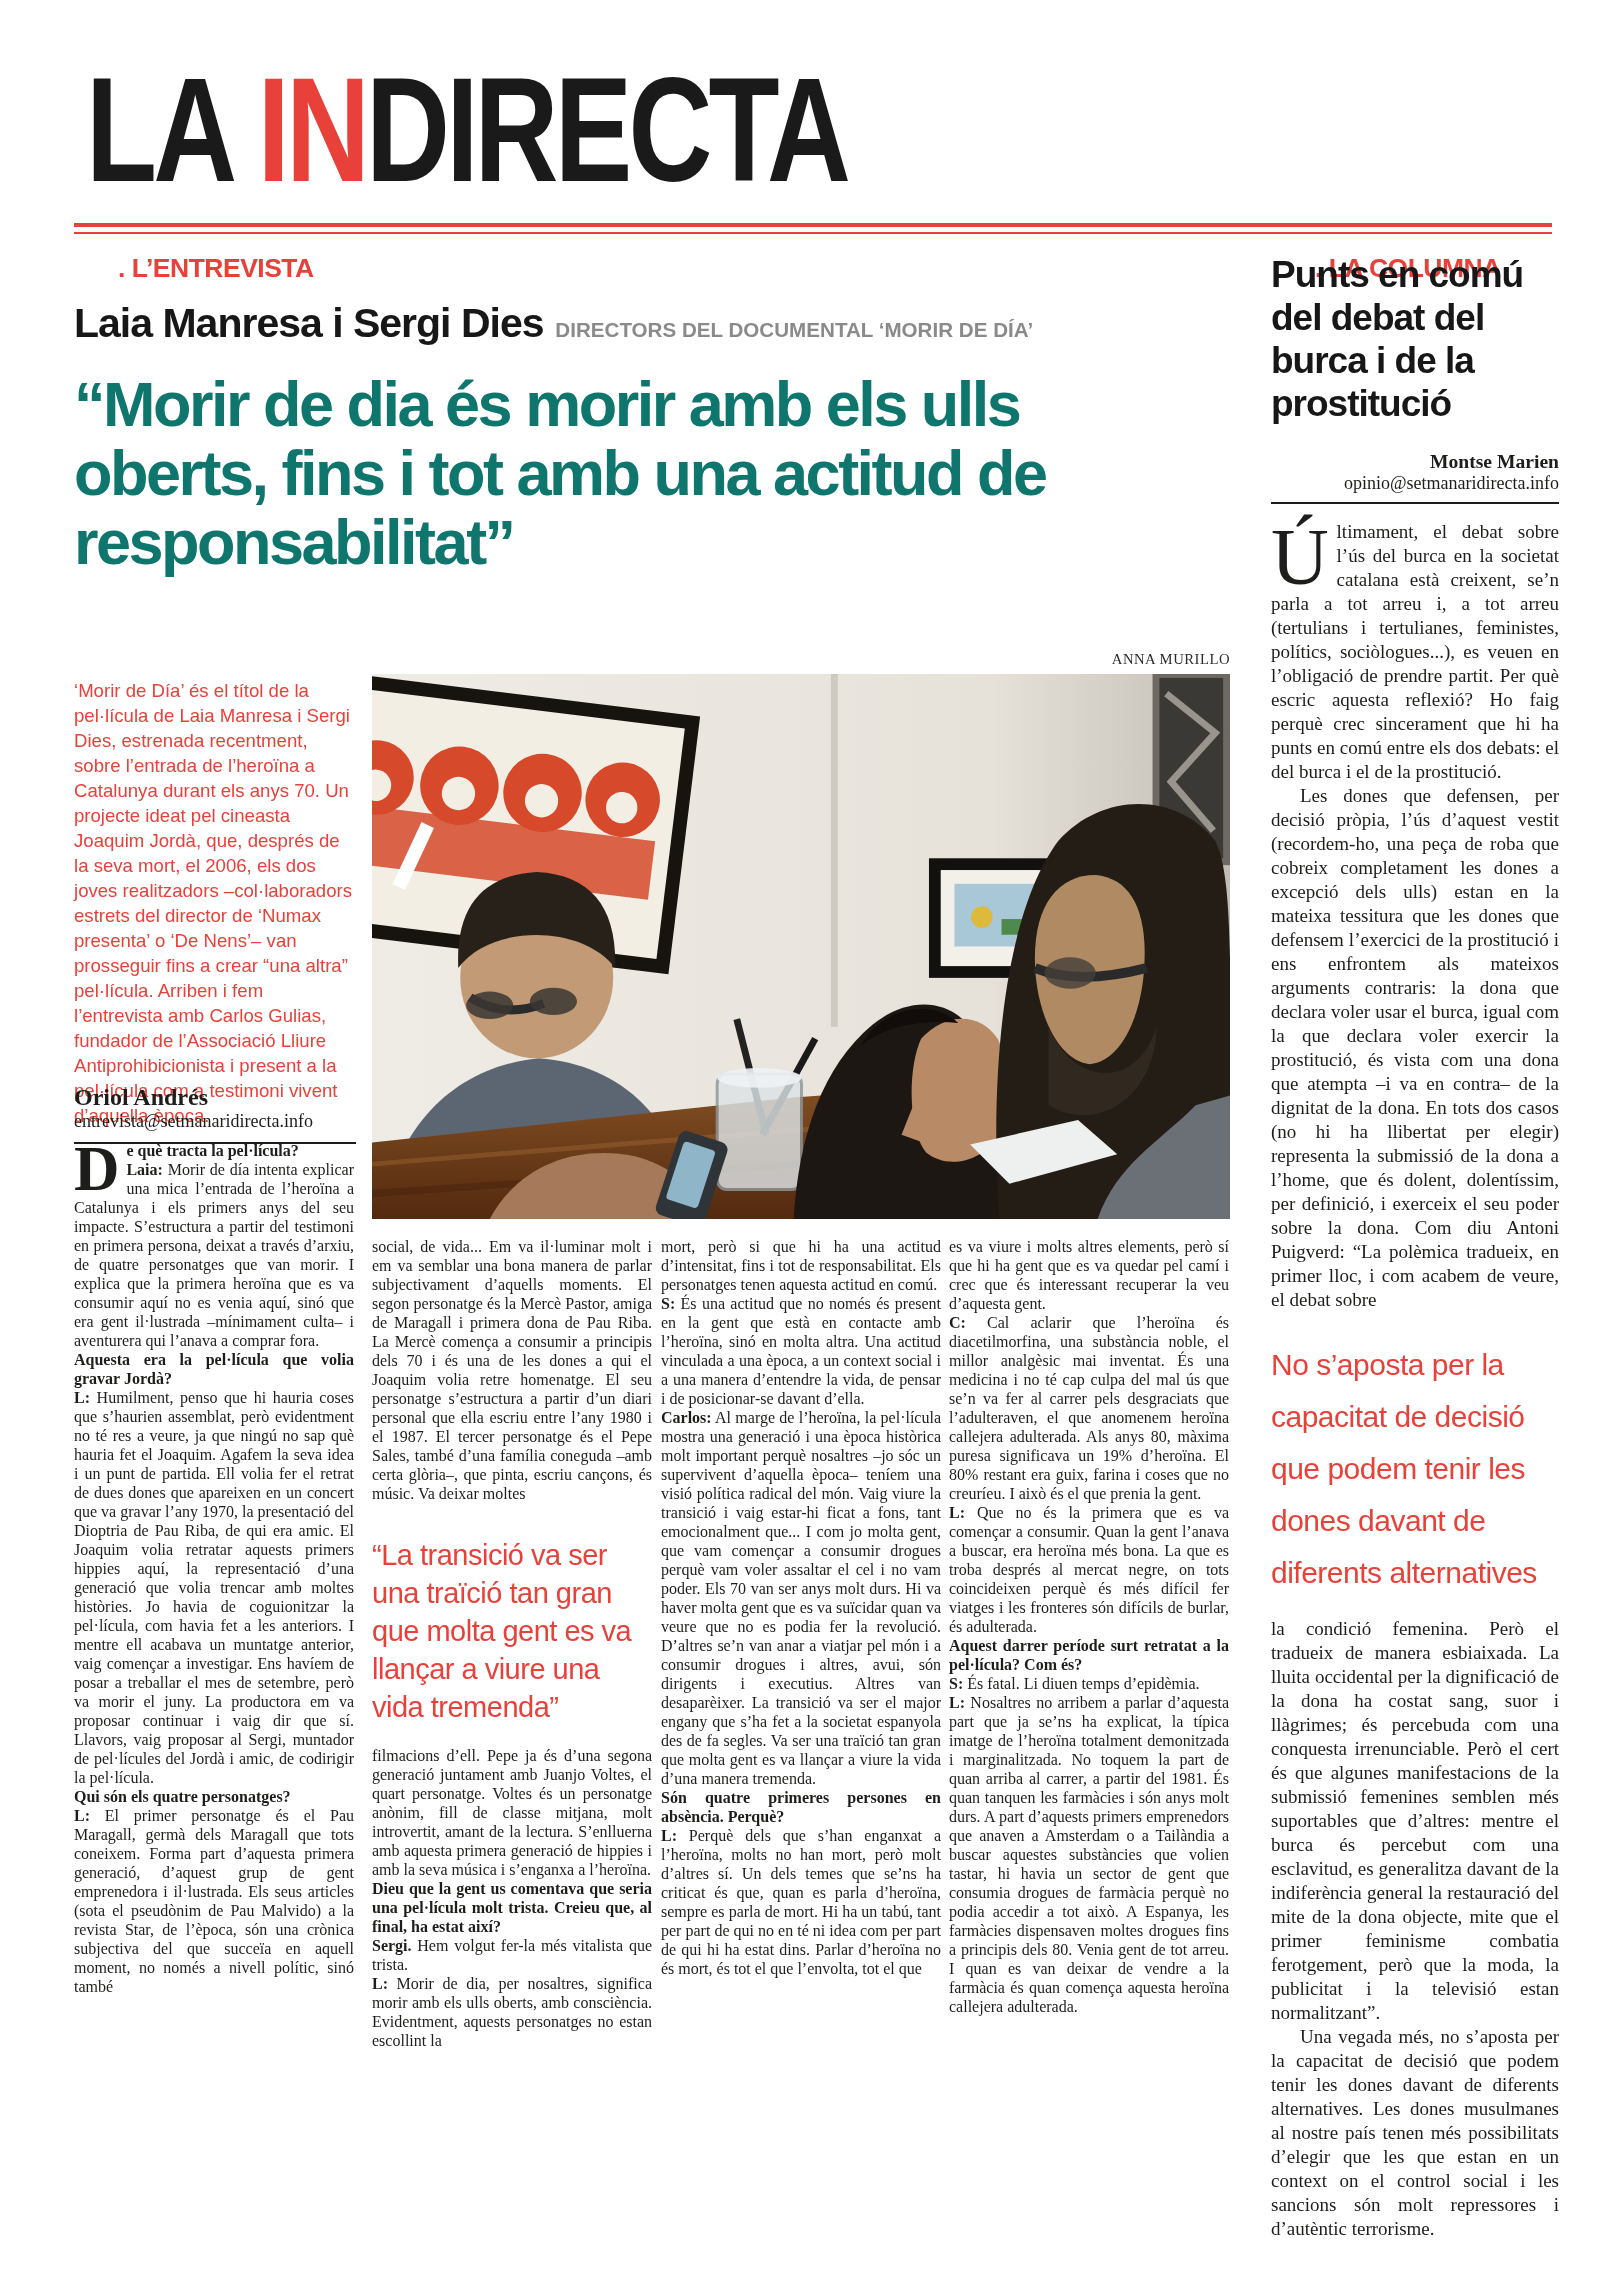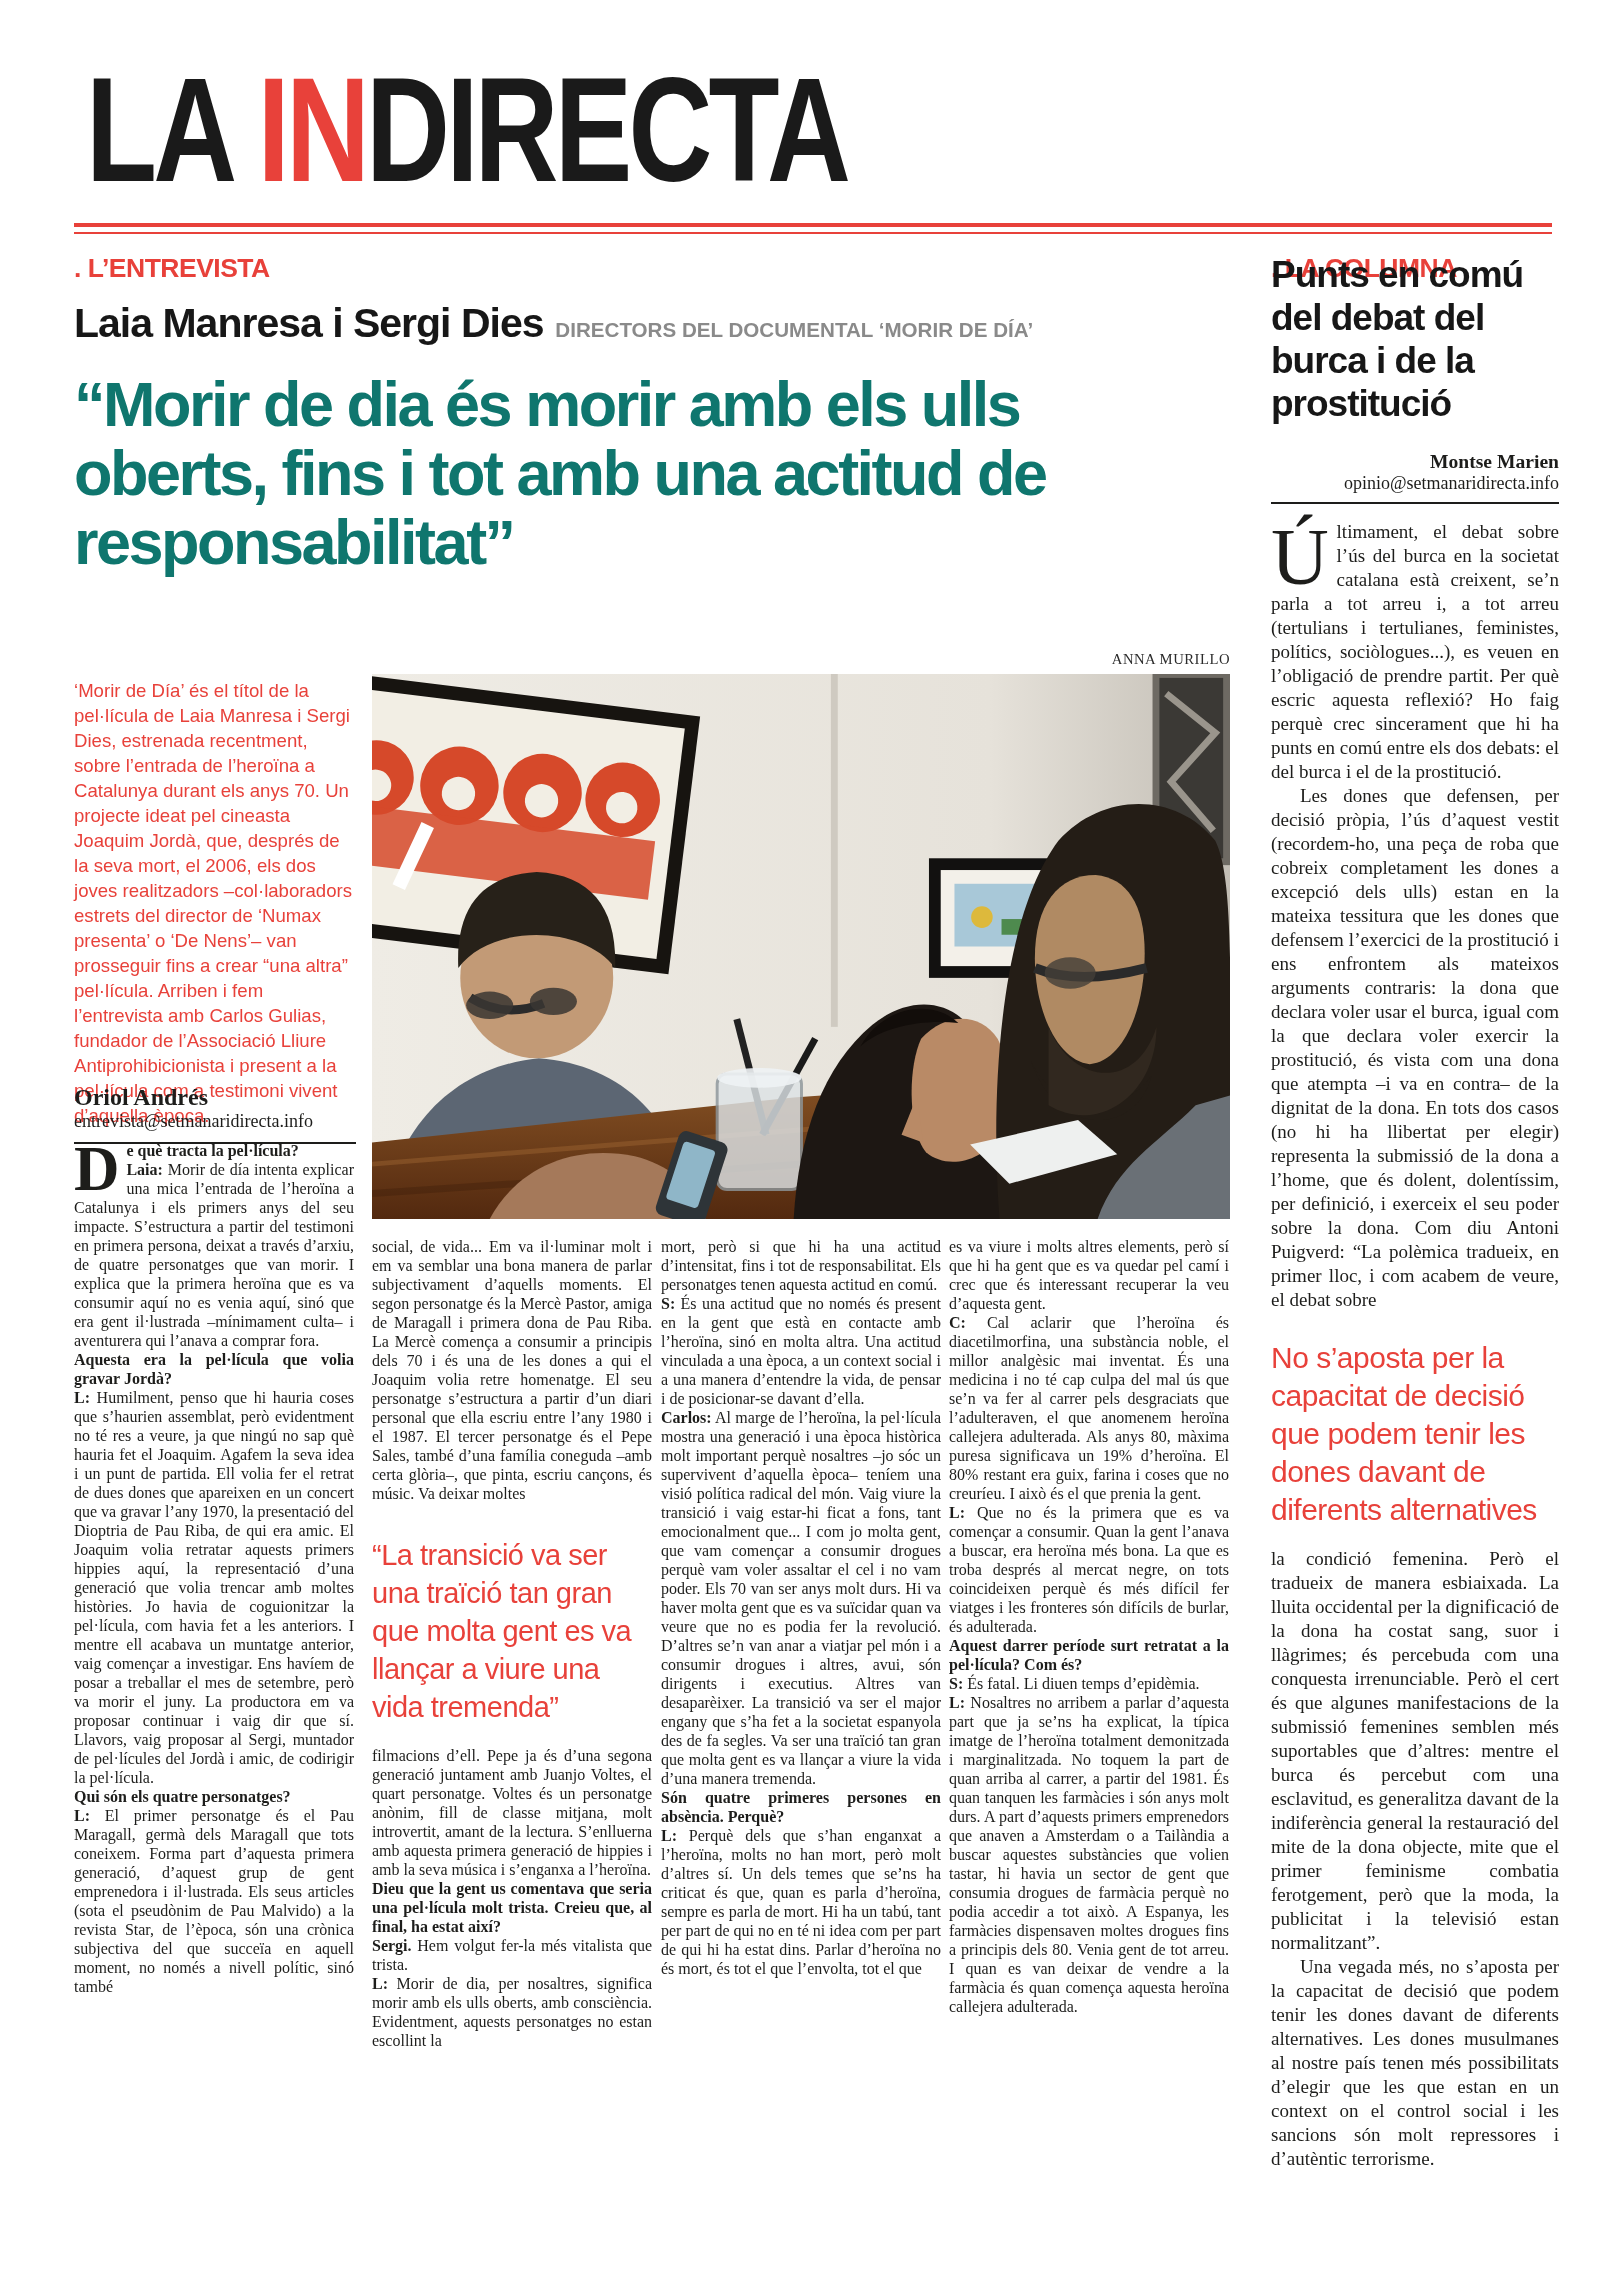--- a/index.html
+++ b/index.html
@@ -7,21 +7,21 @@
         overflow:hidden;font-family:"Liberation Serif",serif;color:#1d1d1b;}
   
   .masthead{position:absolute;left:86px;top:51px;height:167px;white-space:nowrap;}
   .masthead .mh{display:inline-block;transform:scaleX(0.78);transform-origin:left top;
         font-family:"Liberation Sans",sans-serif;font-weight:700;font-size:149px;
         line-height:157px;letter-spacing:-4.9px;color:#1a1a1a;}
   .masthead .accent{color:#e8413a;}
   .redrule{position:absolute;left:74px;top:223px;width:1478px;height:4.9px;
         border-top:4.9px solid #e8413a;border-bottom:2px solid #e8413a;}
   .seclabel{position:absolute;font-family:"Liberation Sans",sans-serif;font-weight:700;
-        font-size:26.5px;color:#e8413a;letter-spacing:-0.5px;}
+        font-size:26.5px;color:#e8413a;letter-spacing:-0.5px;margin-left:44px;}
   .seclabel.left{left:74px;top:253px;}
   .seclabel.right{left:1271px;top:253px;}
   
   .names-row{position:absolute;left:74px;top:300px;width:1166px;font-family:"Liberation Sans",sans-serif;}
   .names{font-weight:700;font-size:41px;letter-spacing:-1px;color:#171717;}
   .subtitle{font-weight:700;font-size:20.6px;color:#8a8a8a;margin-left:11.8px;letter-spacing:0;}
   .headline{position:absolute;left:74px;top:370px;width:1078px;
         font-family:"Liberation Sans",sans-serif;font-weight:700;font-size:63px;
         line-height:69px;letter-spacing:-2.5px;color:#0f766e;}
   .credit{position:absolute;left:372px;top:651px;width:858px;text-align:right;
@@ -52,21 +52,21 @@
   
   .rightcol{position:absolute;left:1271px;top:253px;width:288px;}
   .rtitle{font-family:"Liberation Sans",sans-serif;font-weight:700;font-size:37px;
         line-height:43px;letter-spacing:-1px;color:#171717;margin-top:41px;}
   .rbyline{margin-top:25.5px;padding-bottom:8.8px;border-bottom:2px solid #1d1d1b;text-align:right;}
   .rbyline .author{font-weight:700;font-size:19.6px;}
   .rbyline .mail{font-size:18px;}
   .rbody{margin-top:15.7px;font-size:19px;line-height:24px;text-align:justify;}
   .rbody .dropcap{font-size:80px;line-height:63px;padding:5.9px 7.8px 0 0;font-weight:400;}
   .rbody .indent{text-indent:29px;}
-  .rbody .pullquote{font-size:30px;line-height:38px;margin:27.4px 0 17.6px 0;}
+  .rbody .pullquote{font-size:30px;line-height:52px;margin:27.4px 0 17.6px 0;}
 </style>
 </head>
 <body>
 
 <div class="page">
 
   <div class="masthead">
     <span class="mh"><span>LA </span><span class="accent">IN</span><span>DIRECTA</span></span>
   </div>
   <div class="redrule"></div>

